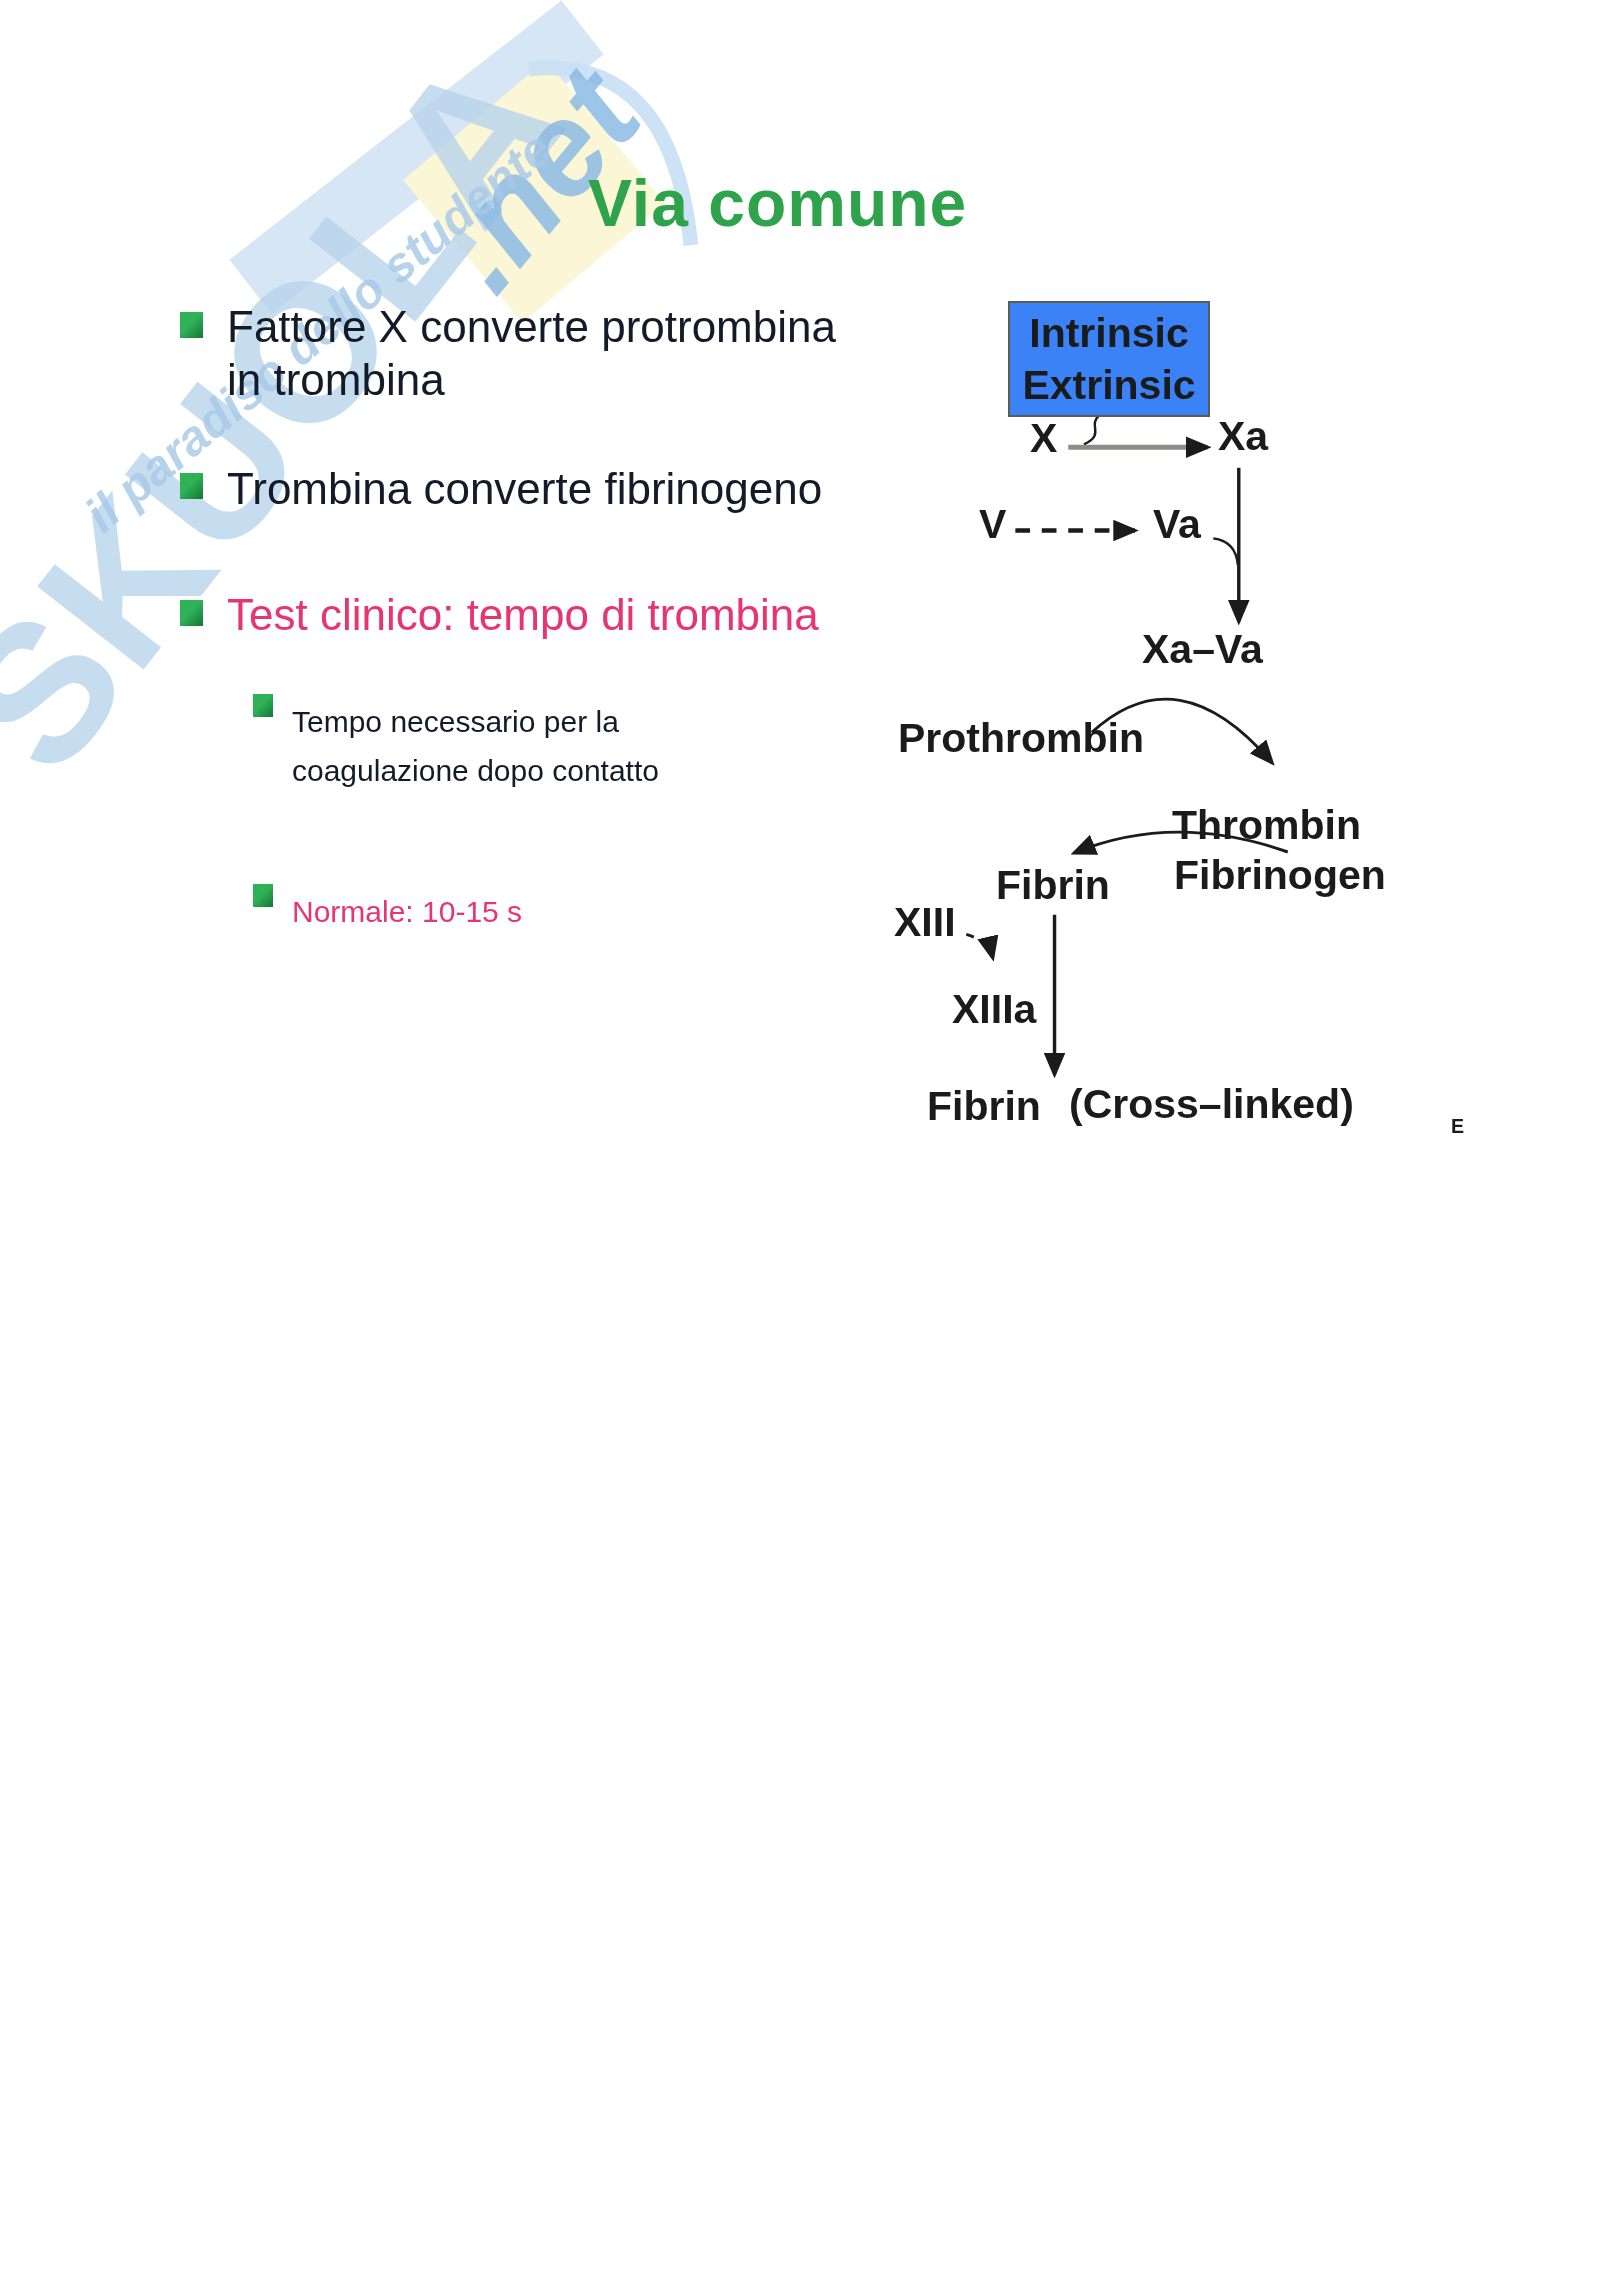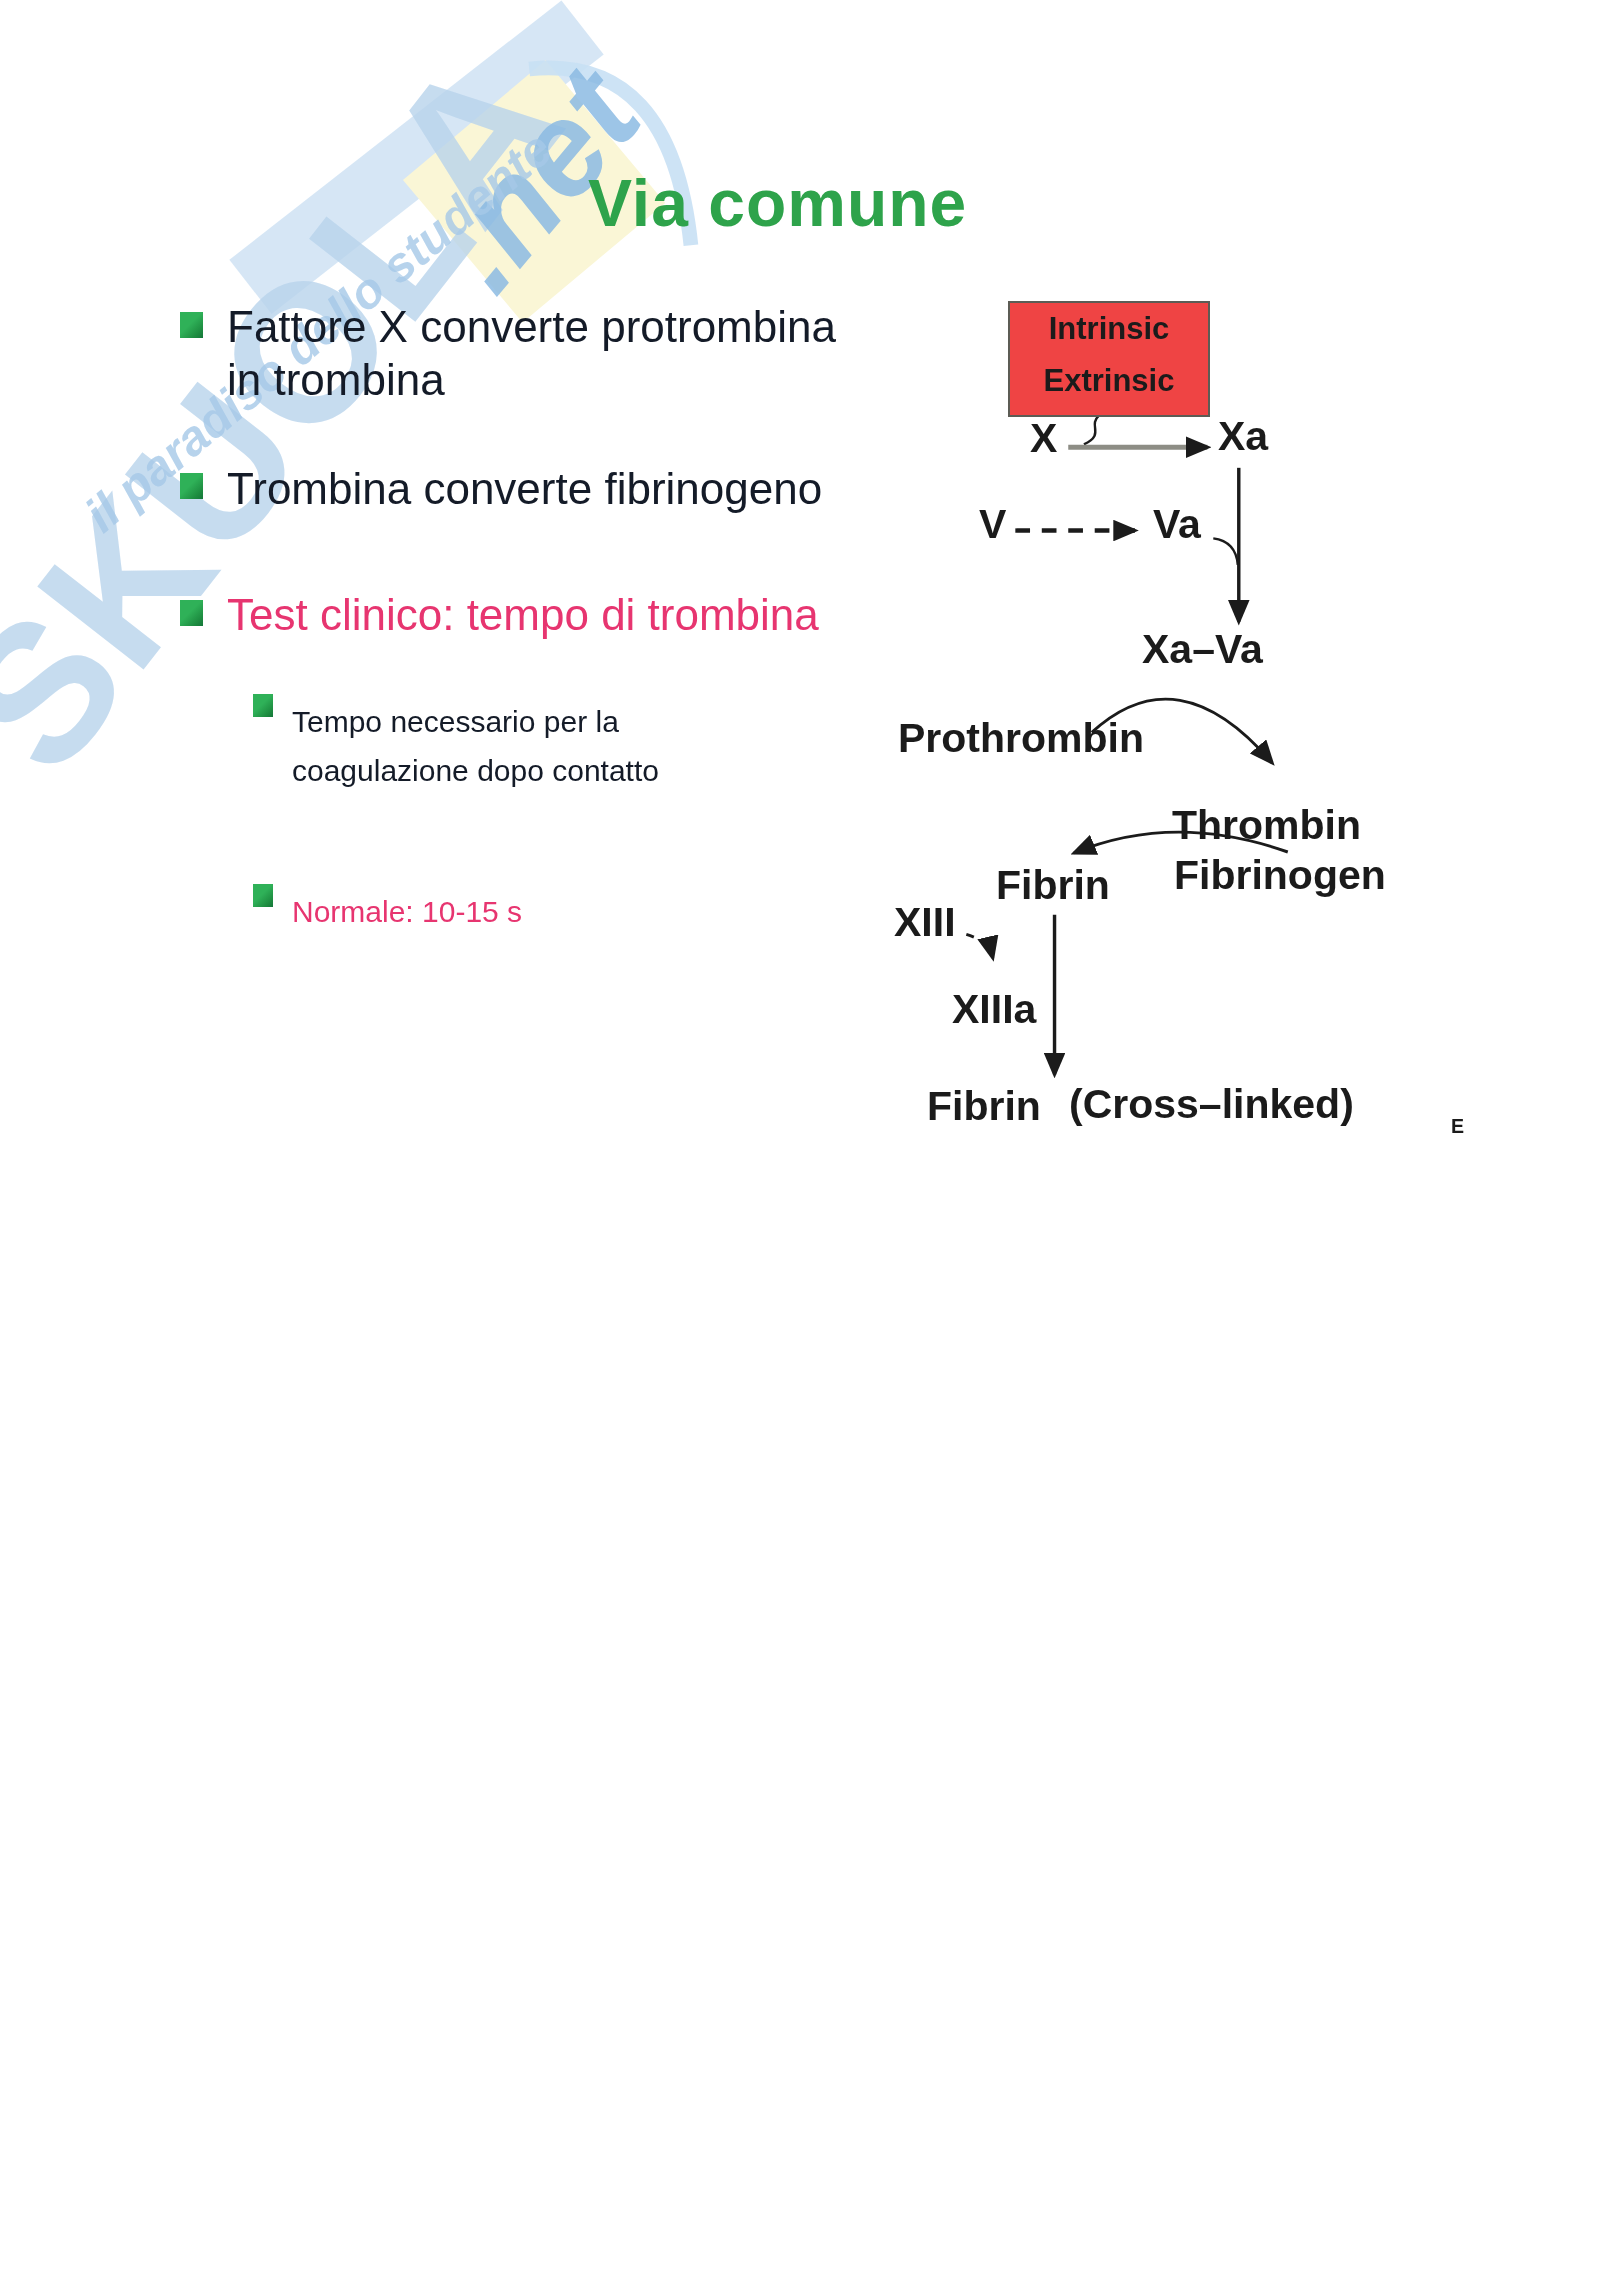--- a/index.html
+++ b/index.html
@@ -34,23 +34,23 @@
   .btxt.pink, .pink{color:#e73570;}
   .btxt.l1{left:227px;}
   .btxt.l2{left:292px;}
   
   .dnode{
     position:absolute;z-index:3;white-space:nowrap;
     font-weight:bold;color:#1b1b1b;font-size:41px;line-height:45px;
   }
   .dbox{
     position:absolute;left:1008px;top:301px;width:198px;height:112px;z-index:3;
-    border:2.9px solid #5c5c55;background:#ef4444;
-    display:flex;flex-direction:column;align-items:center;
-    font-weight:bold;color:#1b1b1b;font-size:31px;line-height:52px;
+    border:2.9px solid #5c5c55;background:#3b82f6;
+    display:flex;flex-direction:column;align-items:center;justify-content:center;
+    font-weight:bold;color:#1b1b1b;font-size:41px;line-height:52px;
   }
   .foot{
     position:absolute;left:1451px;top:1115px;z-index:3;
     font-weight:bold;color:#1b1b1b;font-size:19.6px;
   }
   svg.arrows{position:absolute;left:0;top:0;z-index:2;pointer-events:none;}
 </style>
 </head>
 <body>
 

